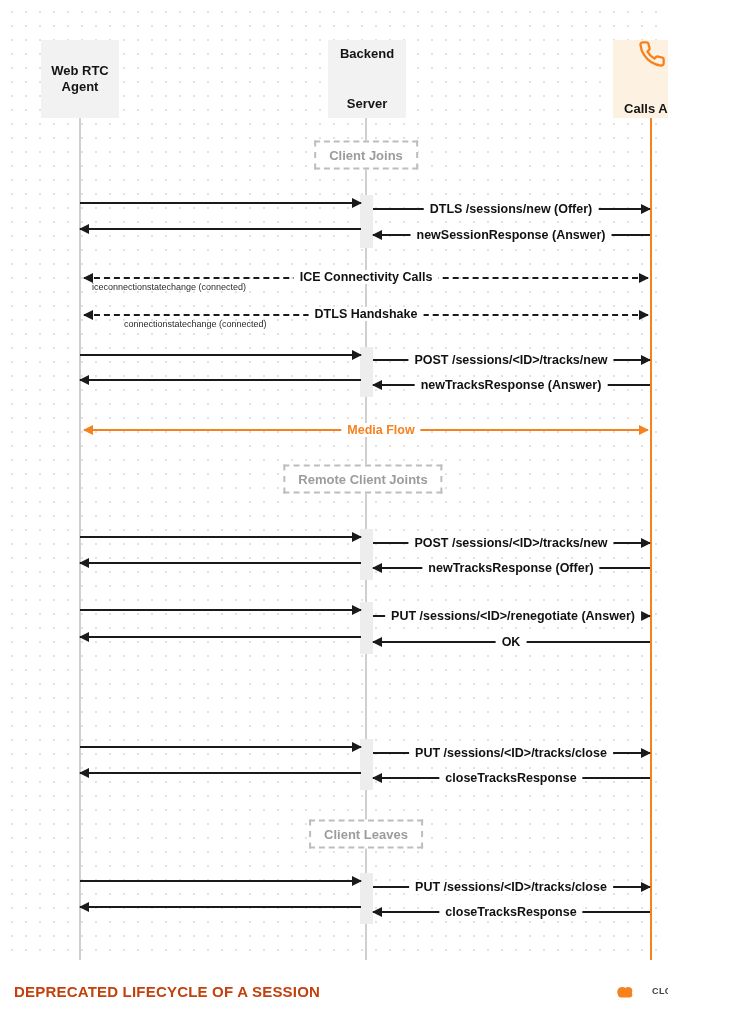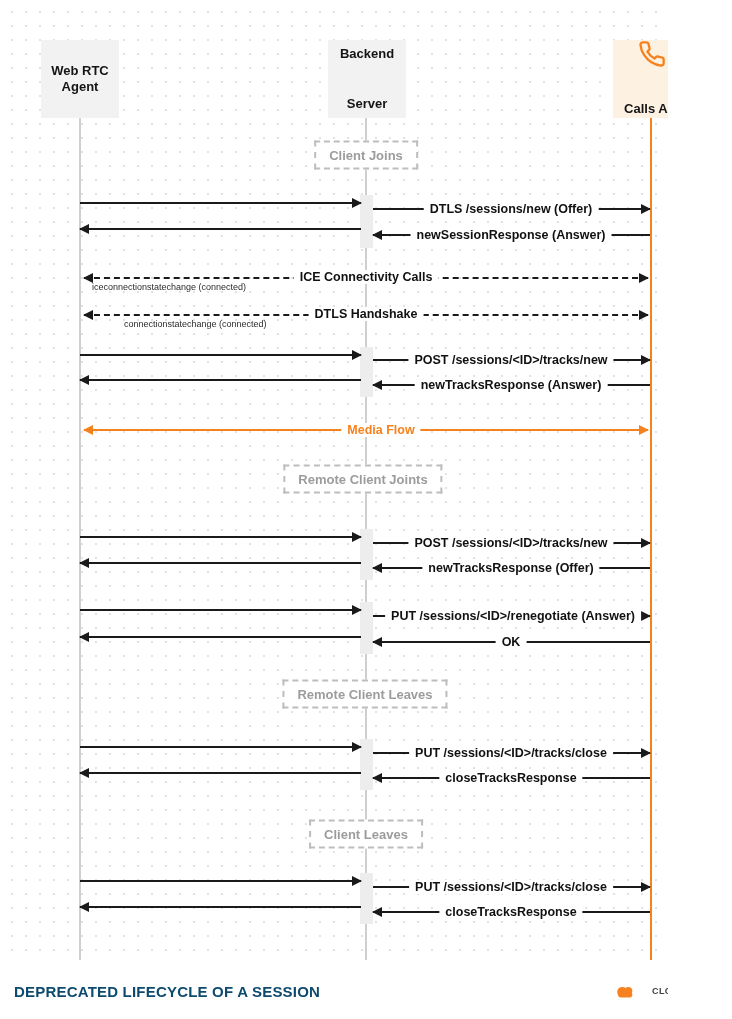--- a/index.html
+++ b/index.html
@@ -42,21 +42,21 @@
   .section{
     position:absolute;transform:translate(-50%,-50%);
     border:2px dashed #bdbdbd;background:#fff;color:#9c9c9c;
     font-weight:700;font-size:13px;padding:5px 13px;white-space:nowrap;
   }
   .footer{
     position:absolute;left:0;bottom:0;width:732px;height:56px;background:#fff;
     display:flex;align-items:center;justify-content:space-between;
     padding:0 14px;box-sizing:border-box;
   }
-  .footer-title{font-weight:700;font-size:15px;color:#0c4a6e;letter-spacing:.2px;text-align:right;}
+  .footer-title{font-weight:700;font-size:15px;color:#c2410c;letter-spacing:.2px;text-align:right;}
   .logo{display:flex;align-items:center;gap:16px;}
   .logo-text{font-weight:700;font-size:9px;color:#3f3f3f;letter-spacing:.4px;}
 </style>
 </head>
 <body>
 
 <div class="stage">
 
   <div class="actor gray" style="left:41px;">
     <span>Web RTC</span>
@@ -84,23 +84,20 @@
   <div class="act" style="top:529px;height:51px;"></div>
   <div class="act" style="top:602px;height:52px;"></div>
   <div class="act" style="top:739px;height:51px;"></div>
   <div class="act" style="top:873px;height:51px;"></div>
 
   <div class="section" style="left:366px;top:155px;">
     <span>Client Joins</span>
   </div>
   <div class="section" style="left:363px;top:479px;">
     <span>Remote Client Joints</span>
-  </div>
-  <div class="section" style="left:365px;top:694px;">
-    <span>Remote Client Leaves</span>
   </div>
   <div class="section" style="left:366px;top:834px;">
     <span>Client Leaves</span>
   </div>
 
   <div class="arr solid" style="left:80px;top:202px;width:281px;">
       <span class="ah r"></span>
     </div>
   <div class="arr solid" style="left:373px;top:208px;width:277px;">
       <span class="ah r"></span>

